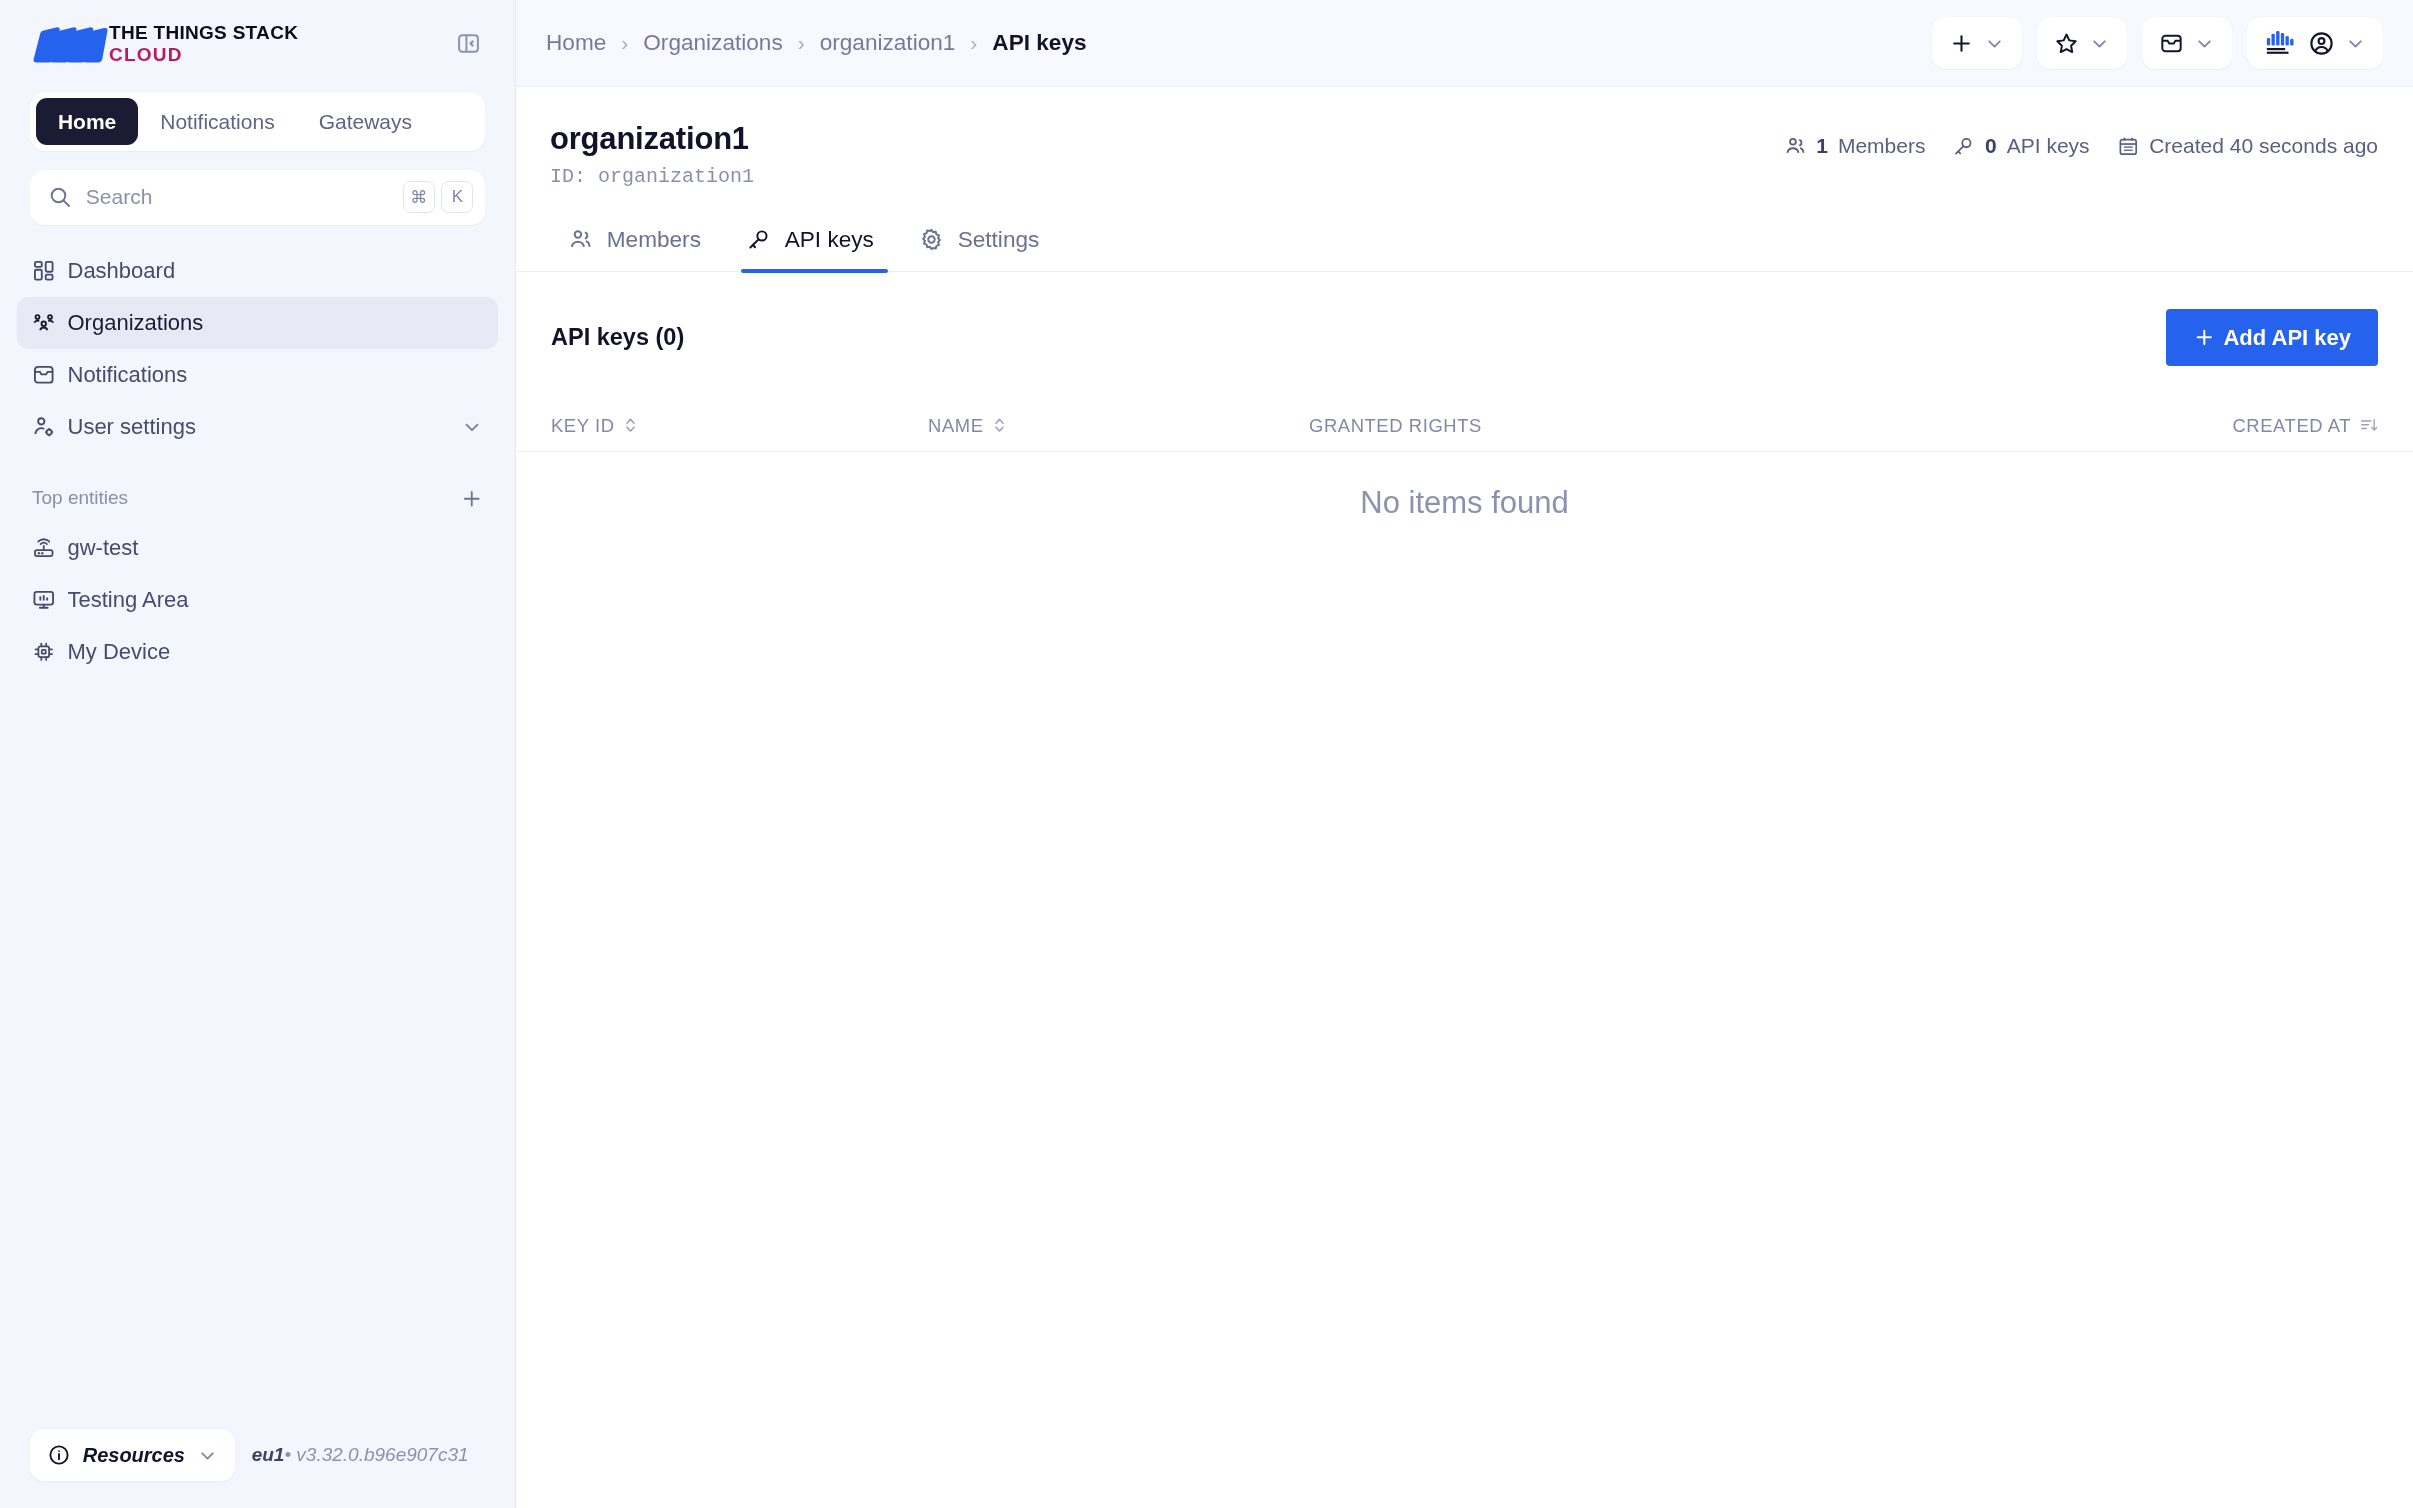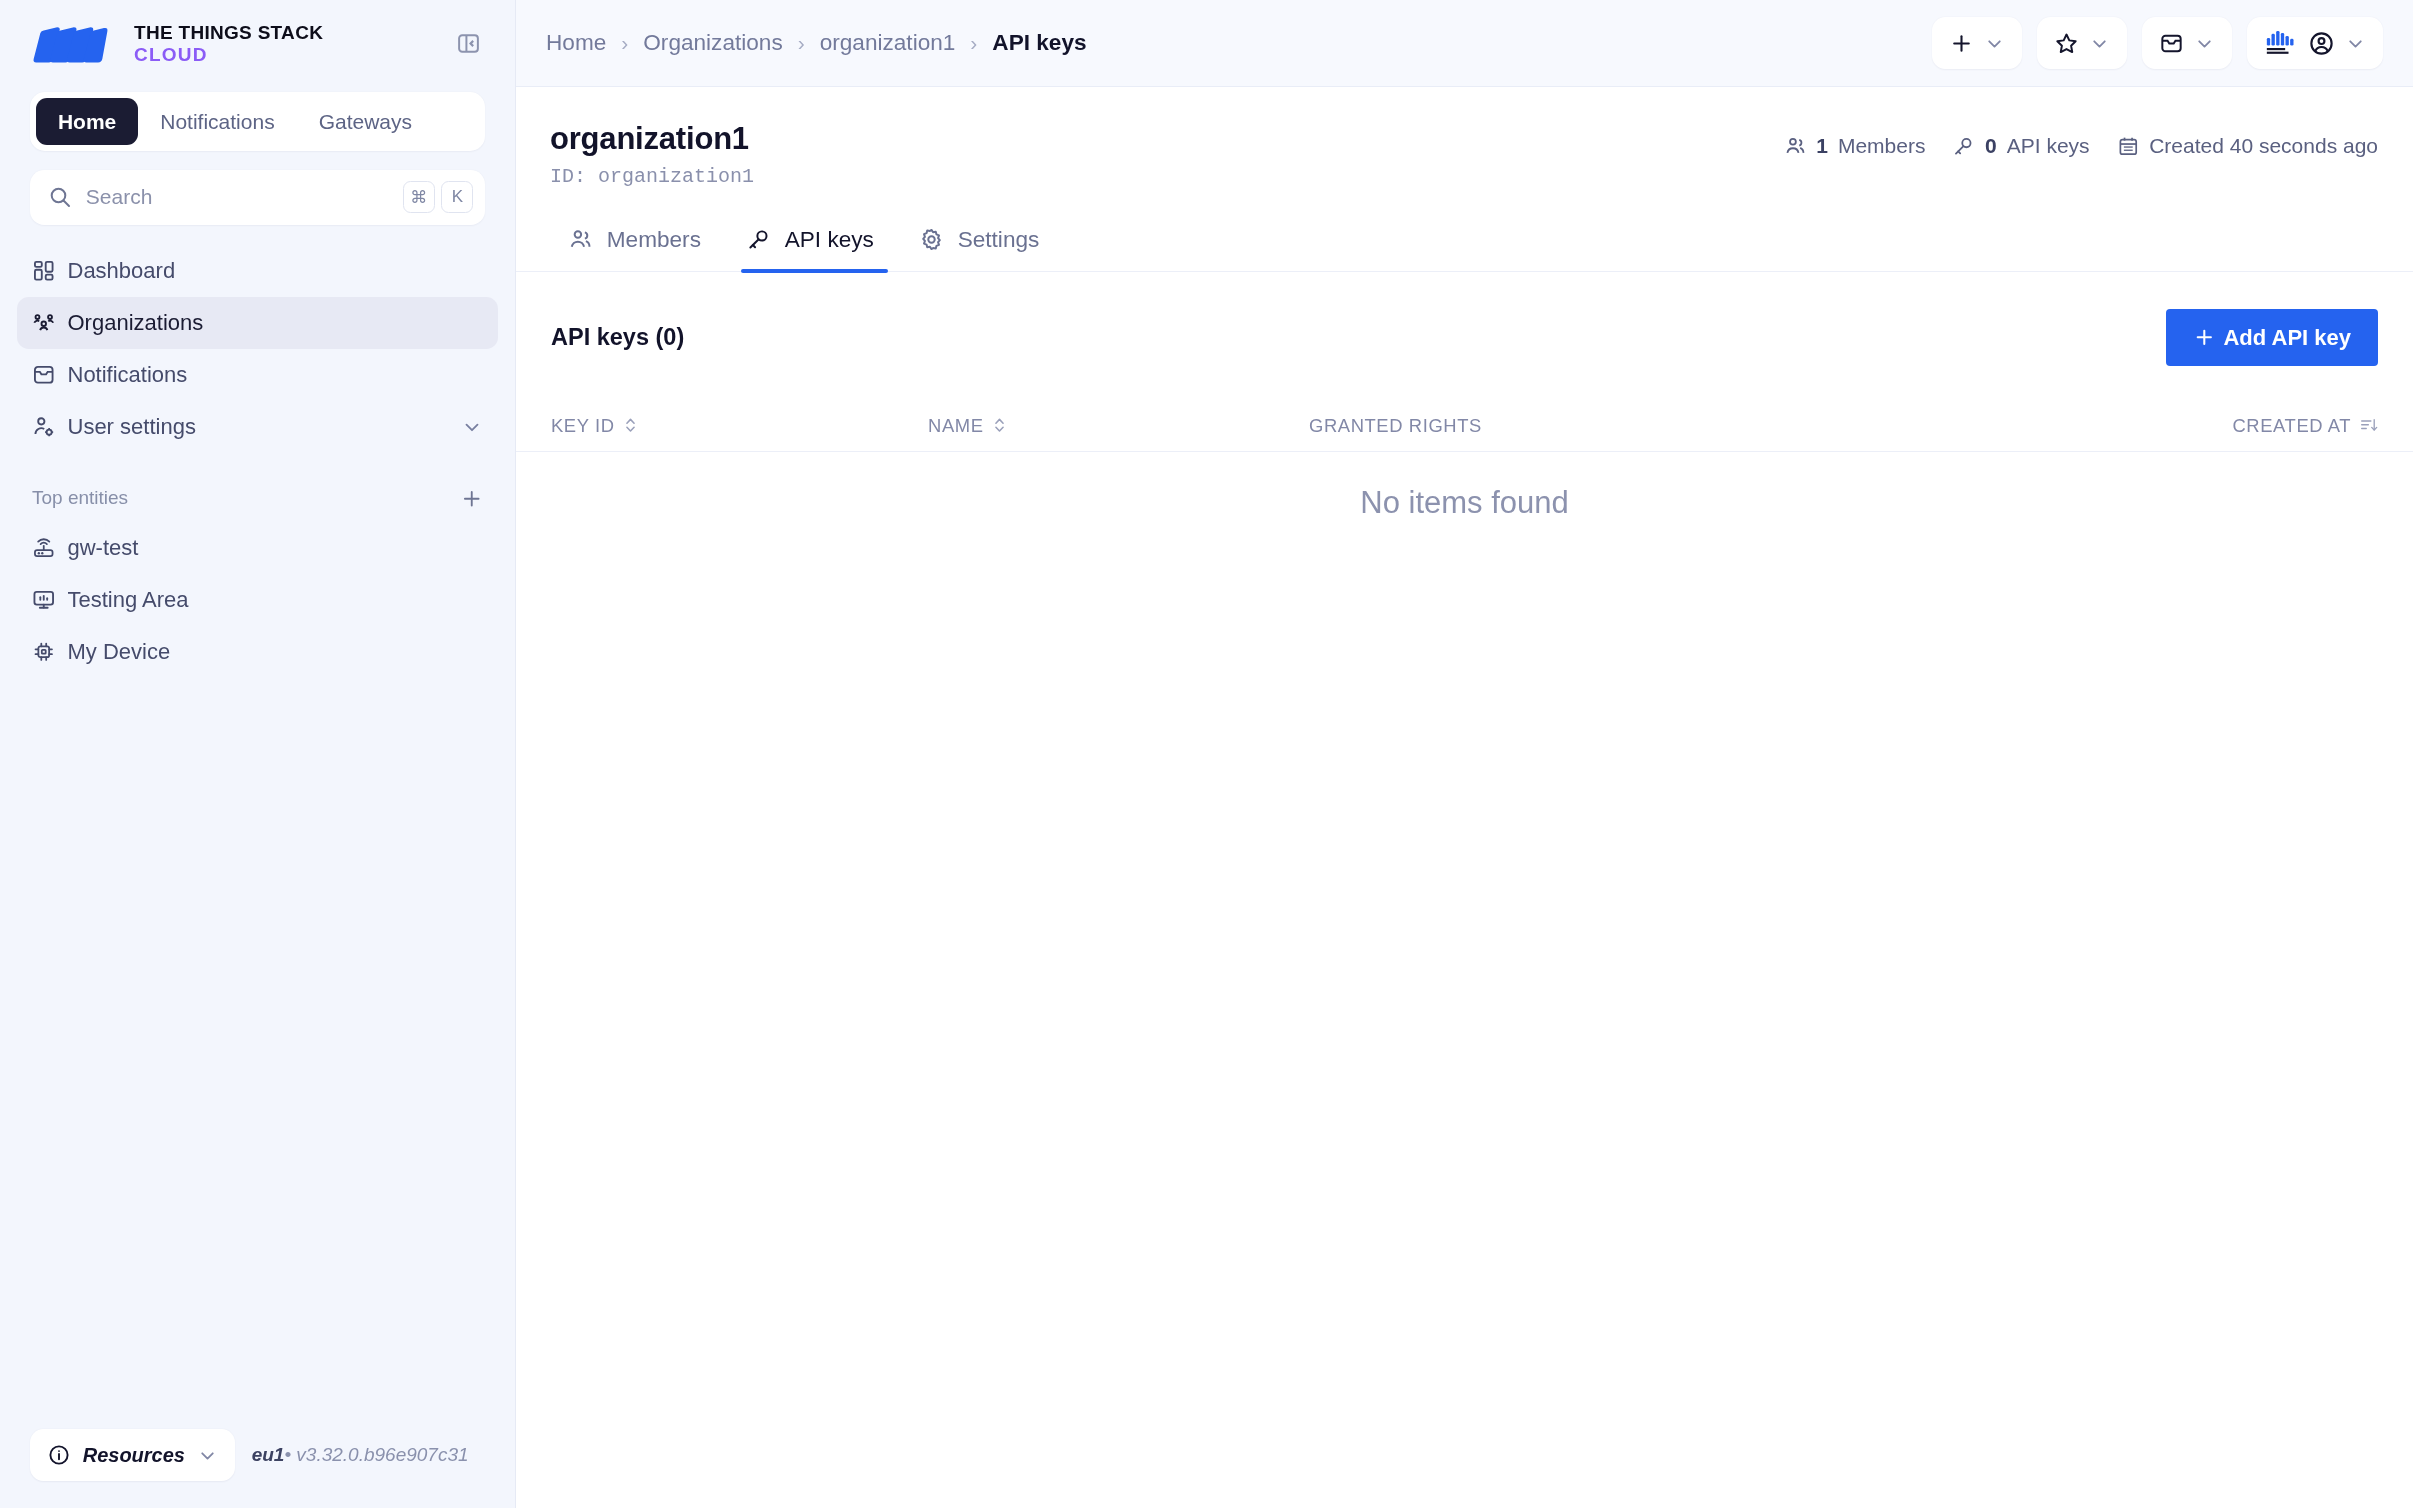--- a/index.html
+++ b/index.html
@@ -16,29 +16,29 @@
     width: 516px; height: 1508px;
     background: #f3f6fd;
     border-right: 1.7px solid #e6eaf5;
     display: flex; flex-direction: column;
     position: relative; flex: 0 0 516px;
   }
   .sb-top {
     height: 87px; display: flex; align-items: center;
     padding: 0 30px 0 32px; justify-content: space-between;
   }
-  .brand { display: flex; align-items: center; gap: 25px; }
+  .brand { display: flex; align-items: center; gap: 0; }
   .logo-mark { width: 77px; height: 44px; display: block; }
   .brand-text { line-height: 1.12; }
   .brand-l1 {
     font-size: 19px; font-weight: 700; color: #0d0d1a;
     letter-spacing: 0.3px;
   }
   .brand-l2 {
-    font-size: 19px; font-weight: 700; color: #8b5cf6;
+    font-size: 19px; font-weight: 700; color: #be185d;
     letter-spacing: 1.2px;
   }
   .collapse-btn {
     width: 34px; height: 34px; display: flex;
     align-items: center; justify-content: center; cursor: pointer;
   }
 
   .tabgroup-wrap { padding: 0 30px; margin-top: 5px; }
   .tabgroup {
     background: #ffffff; border-radius: 15px;

